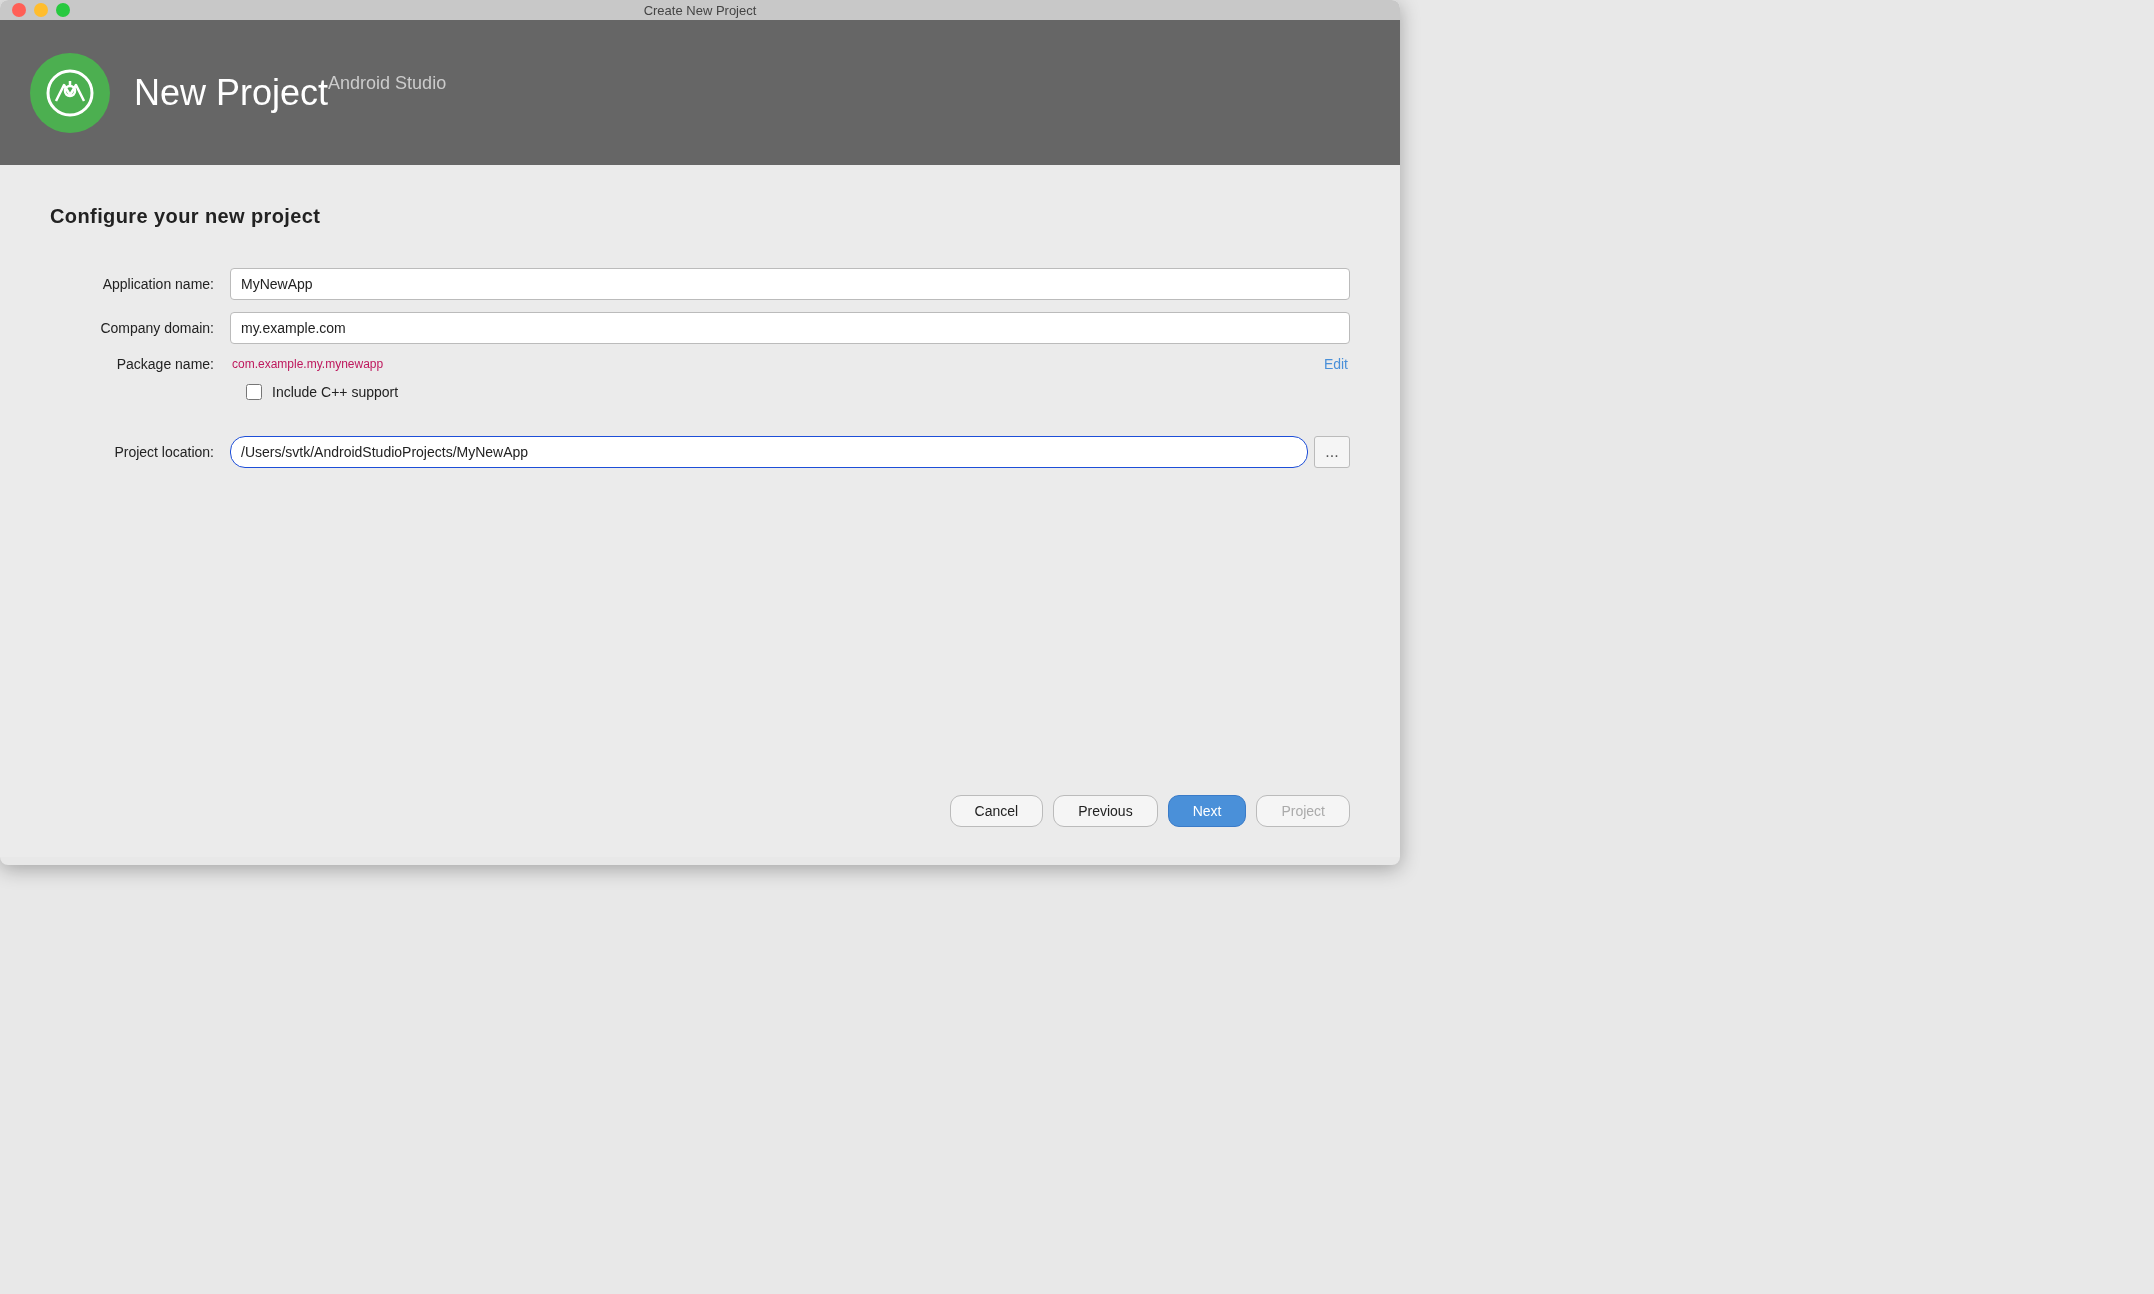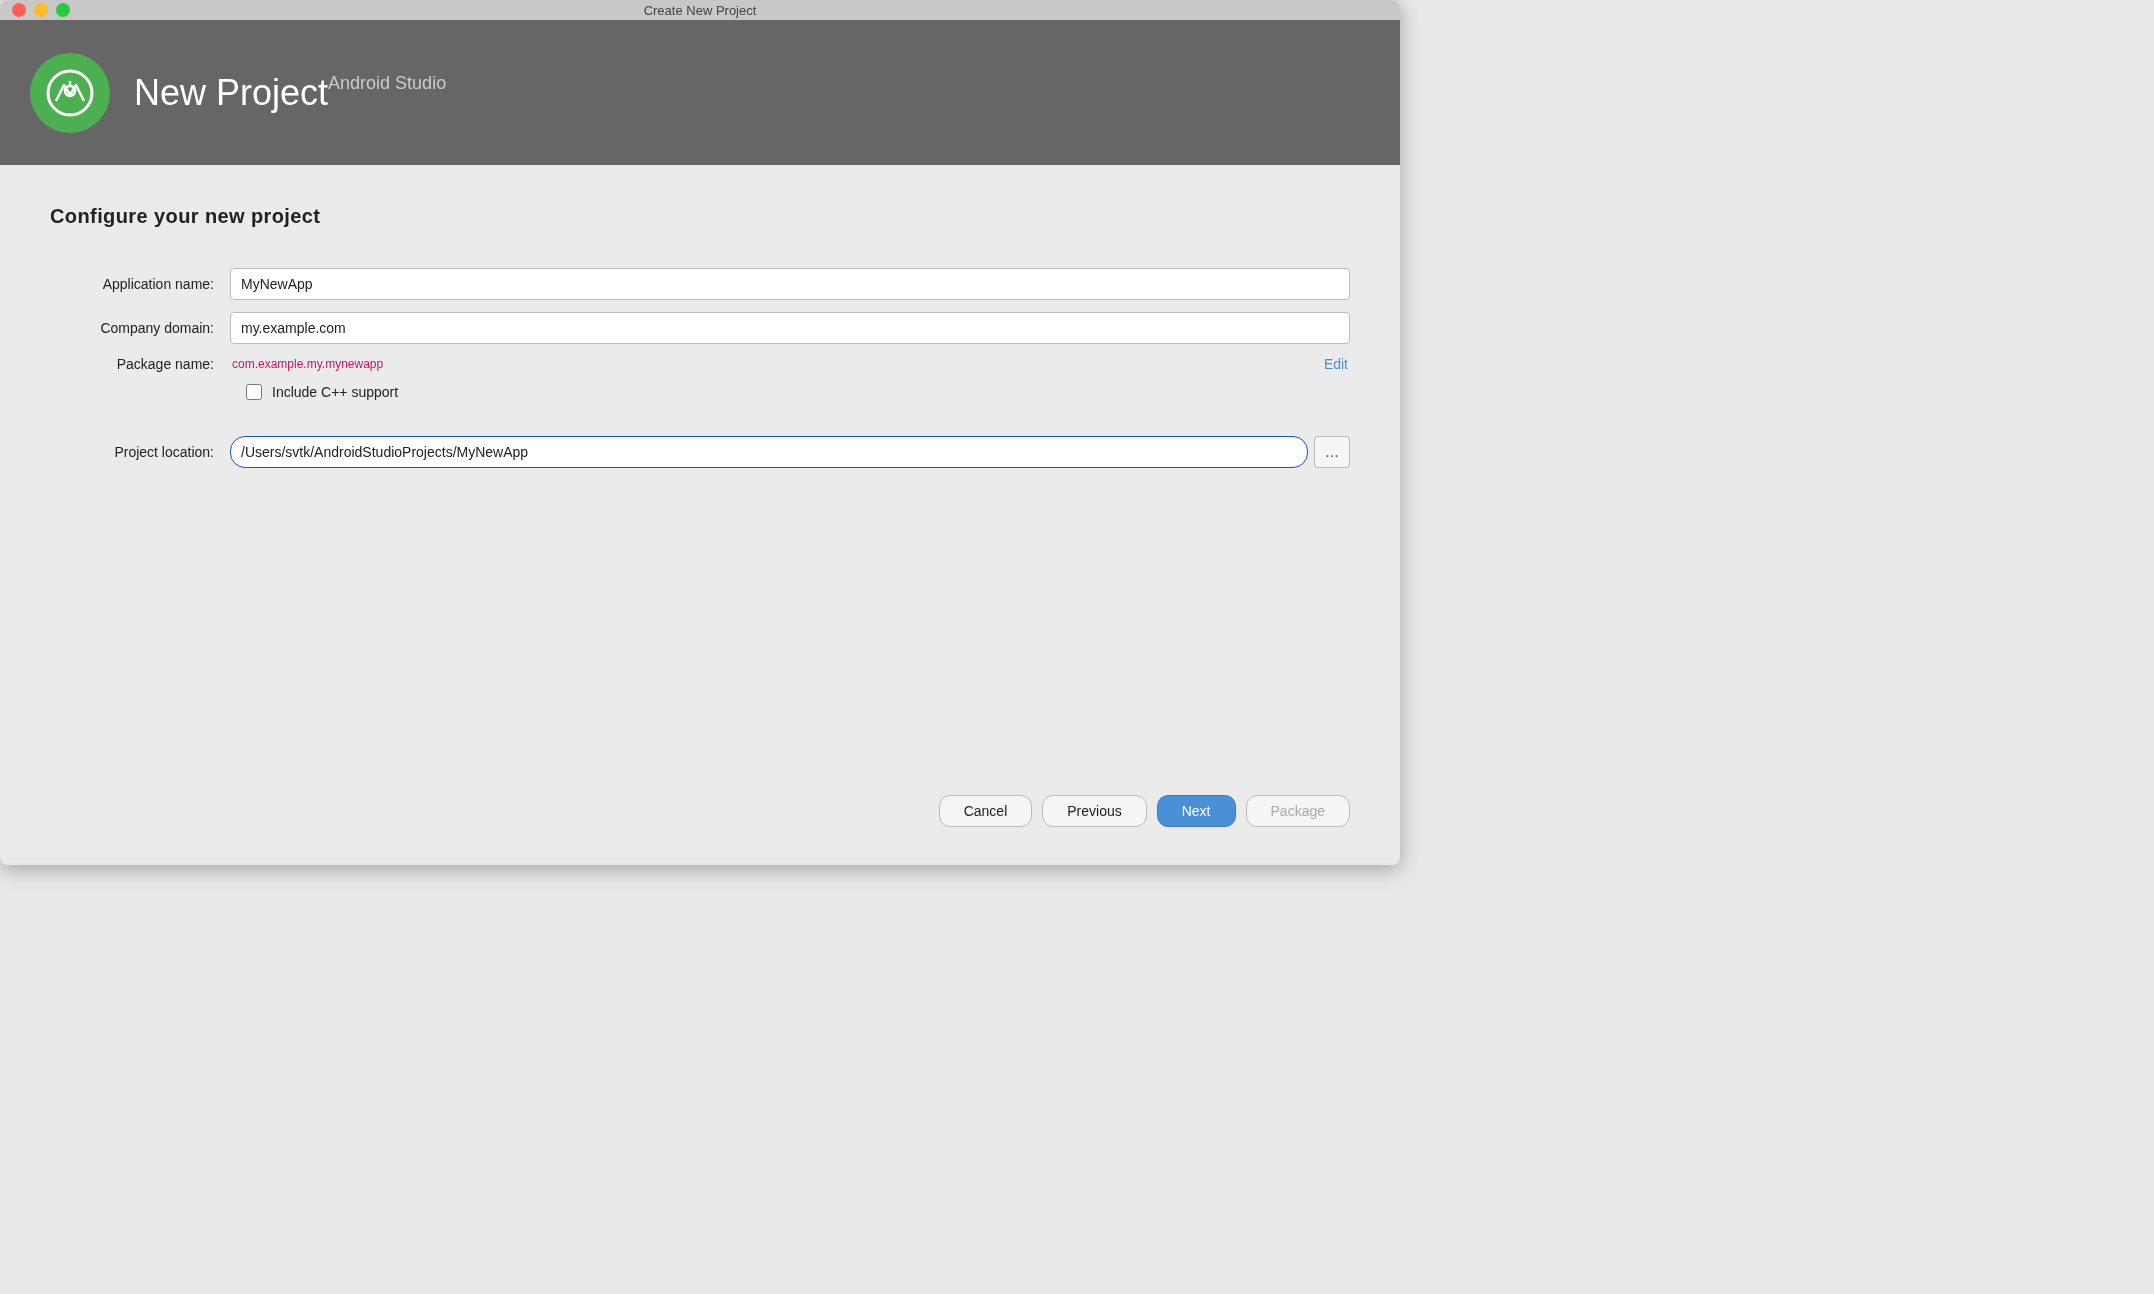--- a/index.html
+++ b/index.html
@@ -332,15 +332,15 @@
         </div>
       </div>
     </div>
 
   </div>
 
   <div class="footer">
     <button class="btn btn-cancel">Cancel</button>
     <button class="btn btn-previous">Previous</button>
     <button class="btn btn-next">Next</button>
-    <button class="btn btn-finish">Package</button>
+    <button class="btn btn-finish">Project</button>
   </div>
 </div>
 
 </body></html>

